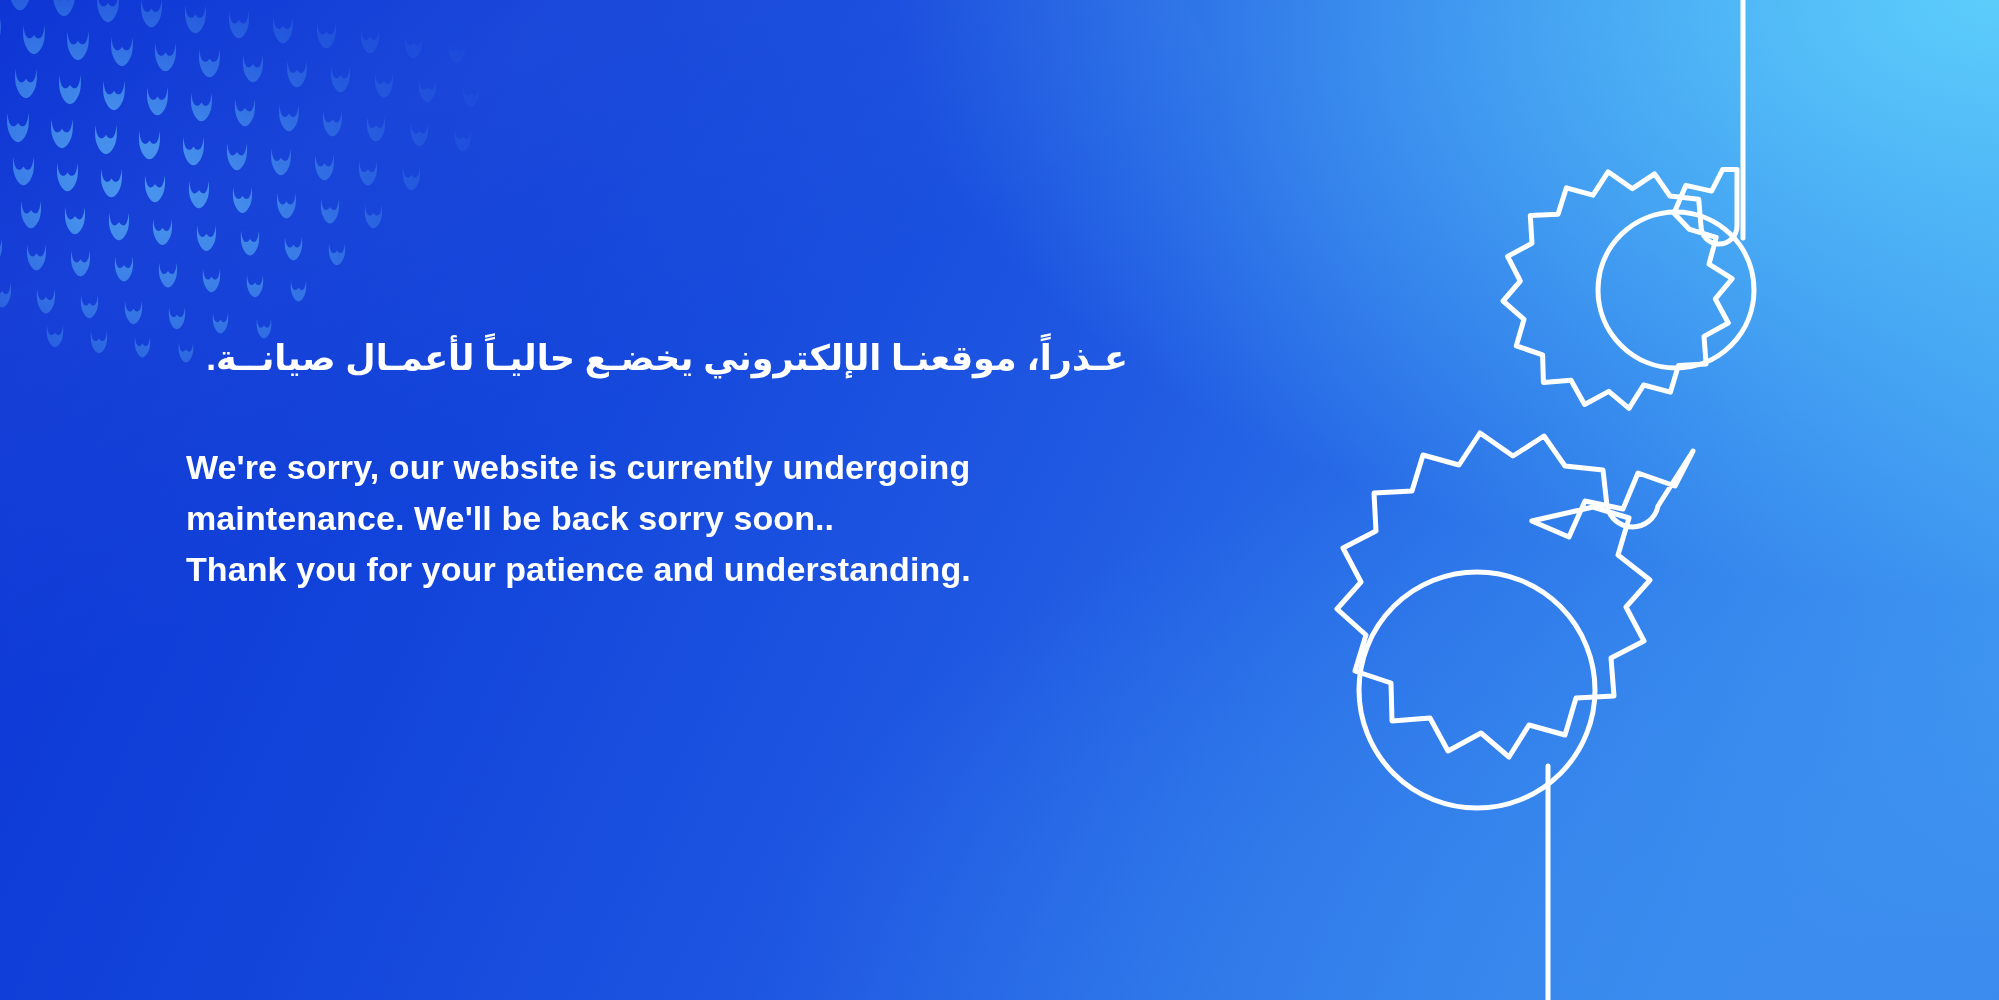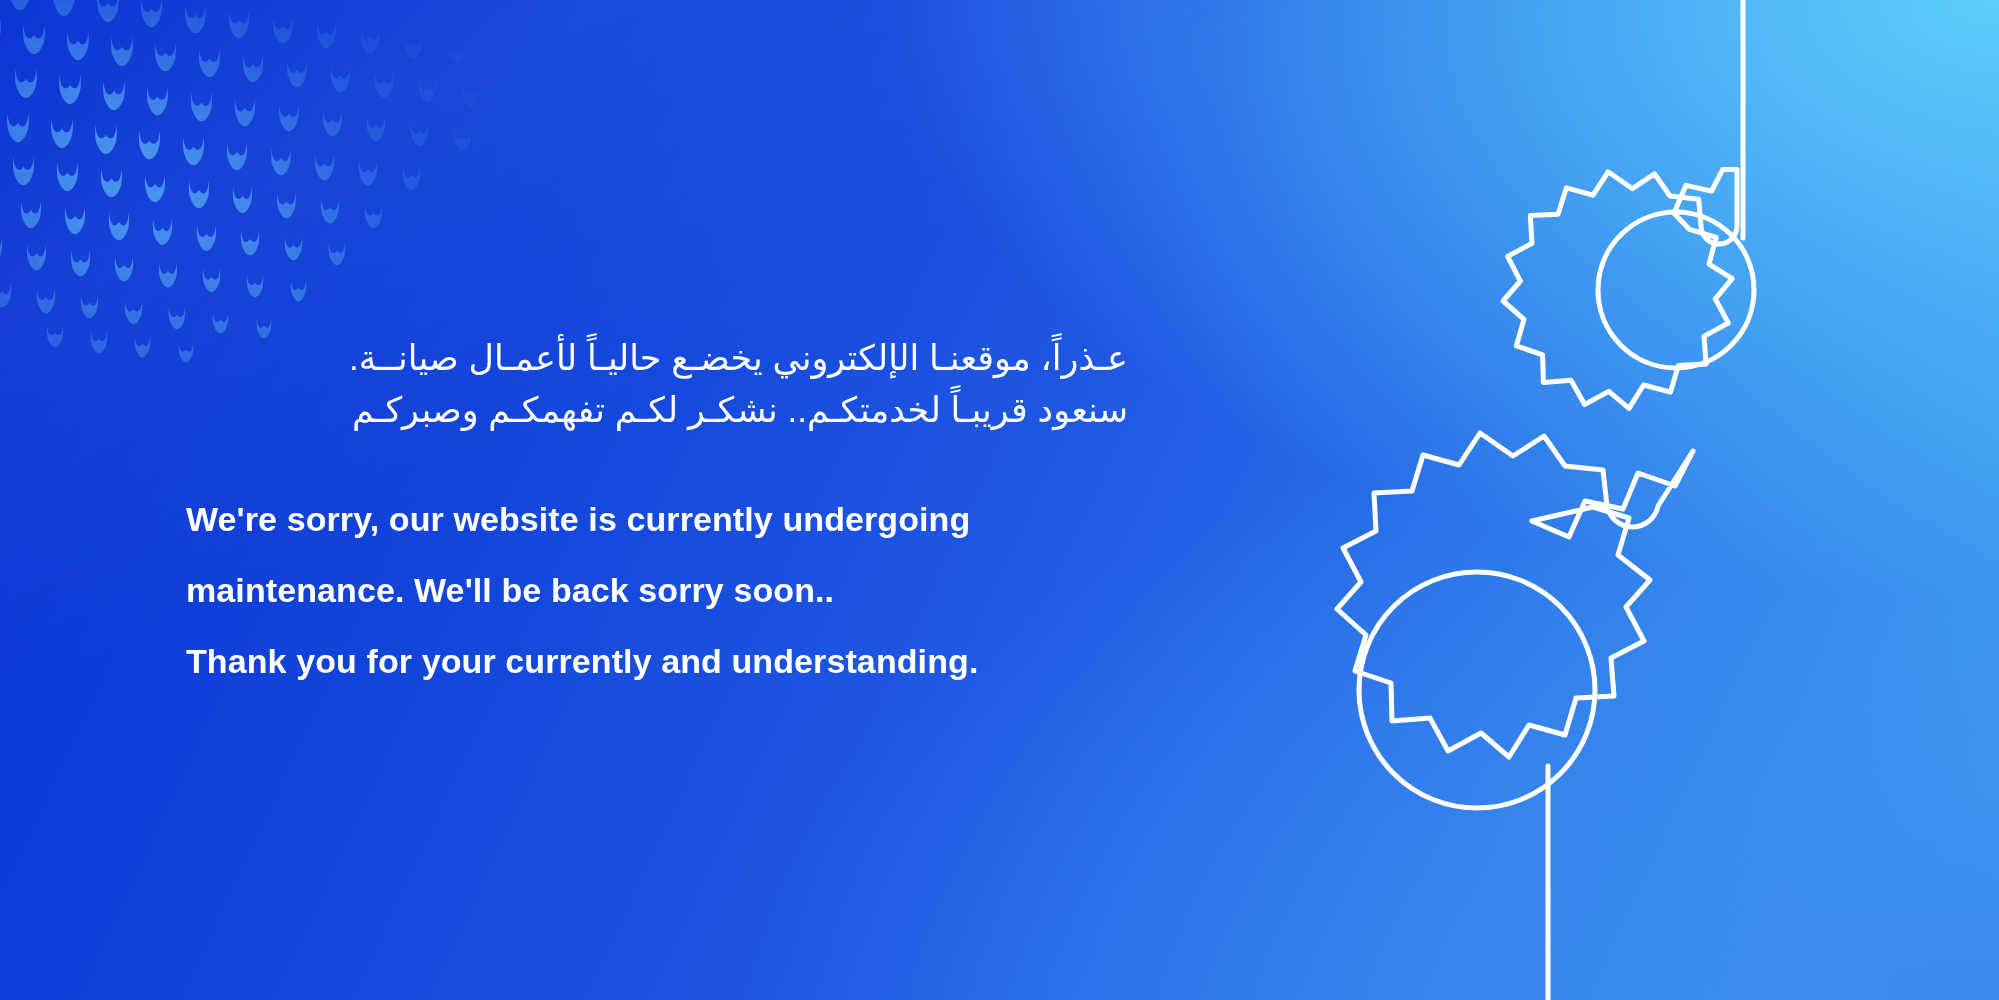--- a/index.html
+++ b/index.html
@@ -66,31 +66,31 @@
   .arabic-block {
     direction: rtl;
     text-align: right;
     color: #ffffff;
     font-size: 35px;
     line-height: 1.48;
     font-weight: 500;
     letter-spacing: 0.2px;
     width: 942px;
   }
-  .arabic-line { display: block; white-space: nowrap; }
+  .arabic-line { display: block; white-space: nowrap; font-weight: bold; }
 
   .english-block {
     margin-top: 58px;
     color: #ffffff;
     font-size: 34px;
     line-height: 1.50;
     font-weight: 700;
     letter-spacing: 0.1px;
   }
-  .english-line { display: block; white-space: nowrap; margin-top: 20px; }
+  .english-line { display: block; white-space: nowrap; }
 </style>
 </head>
 <body>
 
 <div class="page">
 
   <div class="sheen"></div>
 
   <svg class="pattern" viewBox="0 0 520 420" preserveAspectRatio="none" aria-hidden="true">
     <defs>
@@ -271,24 +271,23 @@
       </g>
 
       <path d="M 309 766 L 309 1006"></path>
     </g>
   </svg>
 
   <div class="content">
 
     <div class="arabic-block" lang="ar" dir="rtl">
       <span class="arabic-line">عـذراً، موقعنـا الإلكتروني يخضـع حاليـاً لأعمـال صيانــة.</span>
-      <span class="arabic-line">سنعود قريبـاً لخدمتكـم.. نشكـر لكـم تفهمكـم وصبركـم</span>
     </div>
 
     <div class="english-block" lang="en" dir="ltr">
       <span class="english-line">We're sorry, our website is currently undergoing</span>
       <span class="english-line">maintenance. We'll be back sorry soon..</span>
-      <span class="english-line">Thank you for your currently and understanding.</span>
+      <span class="english-line">Thank you for your patience and understanding.</span>
     </div>
 
   </div>
 
 </div>
 
 </body></html>

